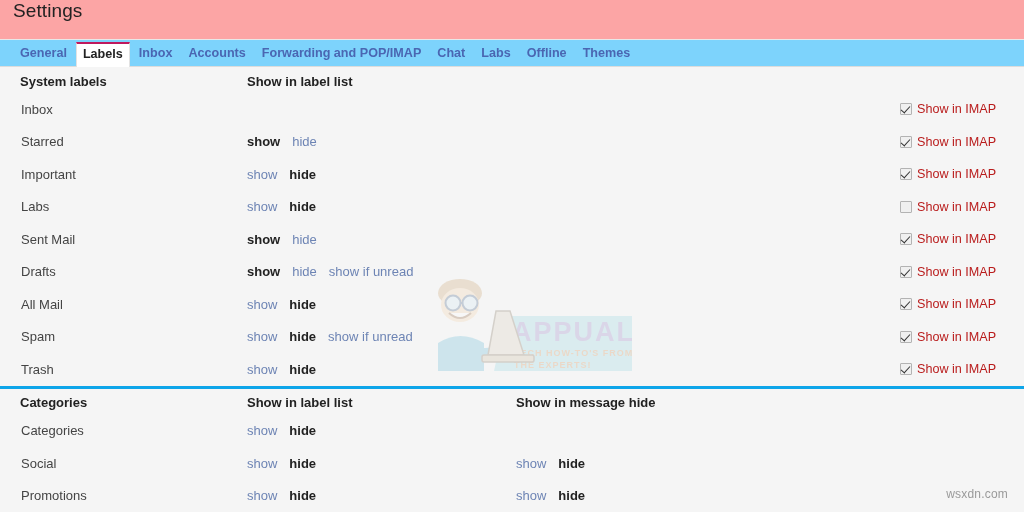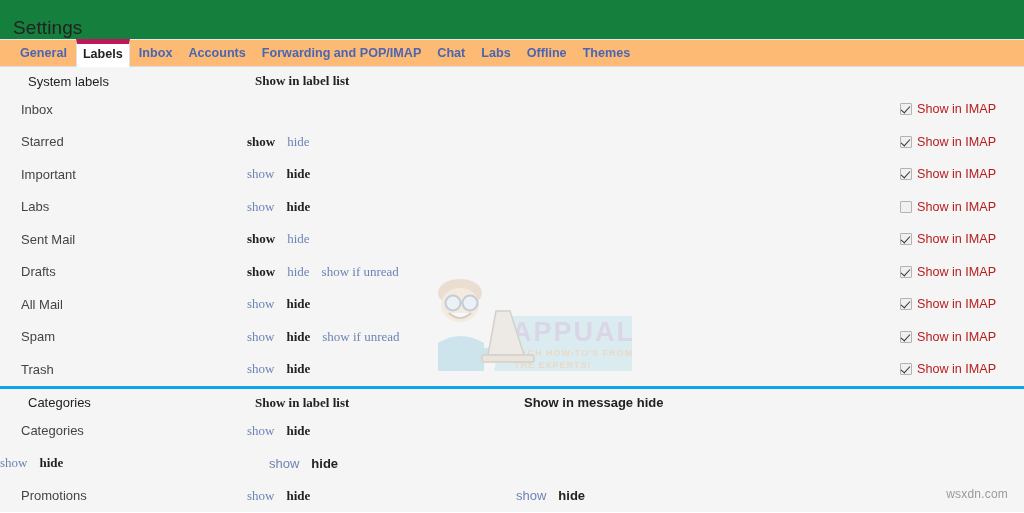--- a/index.html
+++ b/index.html
@@ -13,38 +13,38 @@
     background: #ffffff;
     font-family: "Liberation Sans", sans-serif;
     font-size: 13px;
     color: #222222;
     position: relative;
   }
 
   
   #settings-header {
     height: 40px;
-    background: #15803d;
+    background: #fca5a5;
     border-bottom: 1px solid #e8e8e8;
     box-sizing: border-box;
     display: flex;
-    align-items: flex-end;
+    align-items: flex-start;
     padding-left: 13px;
   }
   #settings-title {
     font-size: 19px;
     color: #222222;
     letter-spacing: 0.1px;
     font-weight: 400;
   }
 
   
   #tab-bar {
     height: 27px;
-    background: #fdba74;
+    background: #7dd3fc;
     display: flex;
     align-items: flex-end;
     padding-left: 13px;
     box-sizing: border-box;
     border-bottom: 1px solid #dcdcdc;
     position: relative;
   }
   .tab {
     font-size: 12.6px;
     font-weight: bold;
@@ -53,21 +53,21 @@
     margin-right: 2px;
     white-space: nowrap;
     cursor: pointer;
     line-height: 15px;
   }
   .tab.active {
     color: #222222;
     background: #ffffff;
     border-left: 1px solid #e2e2e2;
     border-right: 1px solid #e2e2e2;
-    border-top: 5px solid #be185d;
+    border-top: 2px solid #be185d;
     padding: 3px 6px 5px 6px;
     position: relative;
     top: 1px;
   }
 
   
   #content {
     background: #f5f5f5;
     position: relative;
     height: 445px;
@@ -96,32 +96,30 @@
   .col-name {
     width: 247px;
     flex: 0 0 247px;
     box-sizing: border-box;
     padding-left: 21px;
     color: #444444;
     font-size: 13px;
   }
   .col-name.section-title {
     padding-left: 20px;
-    font-weight: normal;
+    font-weight: bold;
     color: #222222;
     font-size: 13px;
-    margin-left: 8px;
   }
   .col-label-list {
     width: 269px;
     flex: 0 0 269px;
     box-sizing: border-box;
     display: flex;
     align-items: center;
-    font-family: Liberation Serif, serif;
   }
   .col-message-list {
     width: 380px;
     flex: 0 0 380px;
     box-sizing: border-box;
     display: flex;
     align-items: center;
   }
   .col-hdr {
     font-weight: bold;
@@ -346,20 +344,21 @@
       </div>
       <div class="row">
         <div class="col-name">Categories</div>
         <div class="col-label-list">
           <span class="opt link">show</span>
           <span class="opt current">hide</span>
         </div>
         <div class="col-message-list"></div>
       </div>
       <div class="row">
+        <div class="col-name">Social</div>
         <div class="col-label-list">
           <span class="opt link">show</span>
           <span class="opt current">hide</span>
         </div>
         <div class="col-message-list">
           <span class="opt link">show</span>
           <span class="opt current">hide</span>
         </div>
       </div>
       <div class="row">

